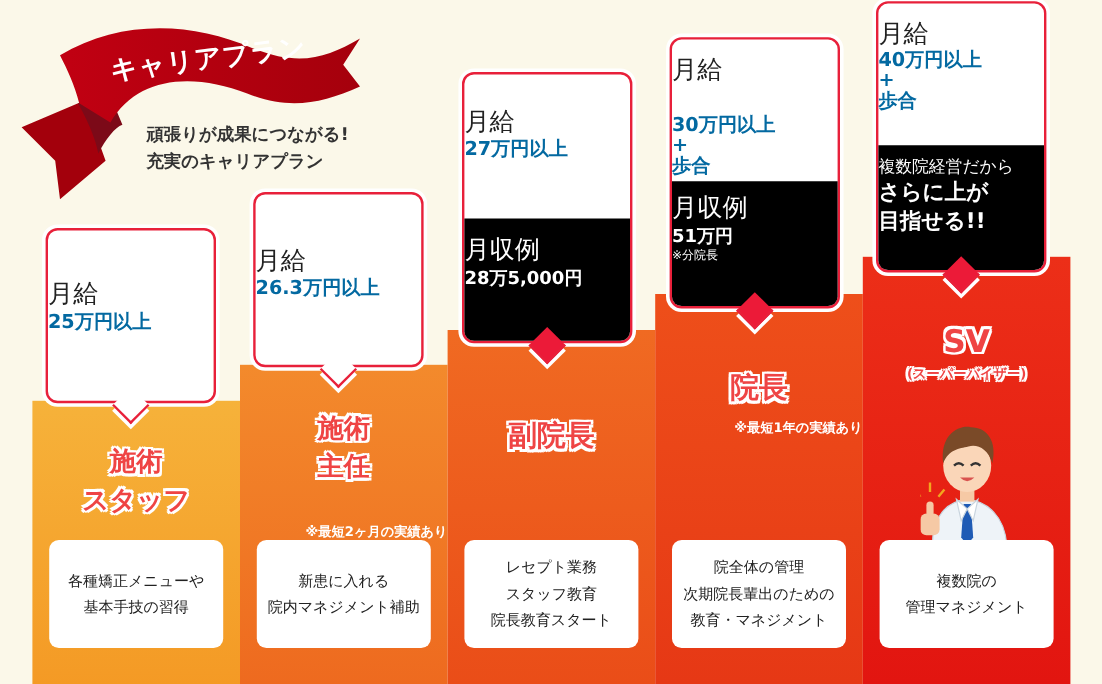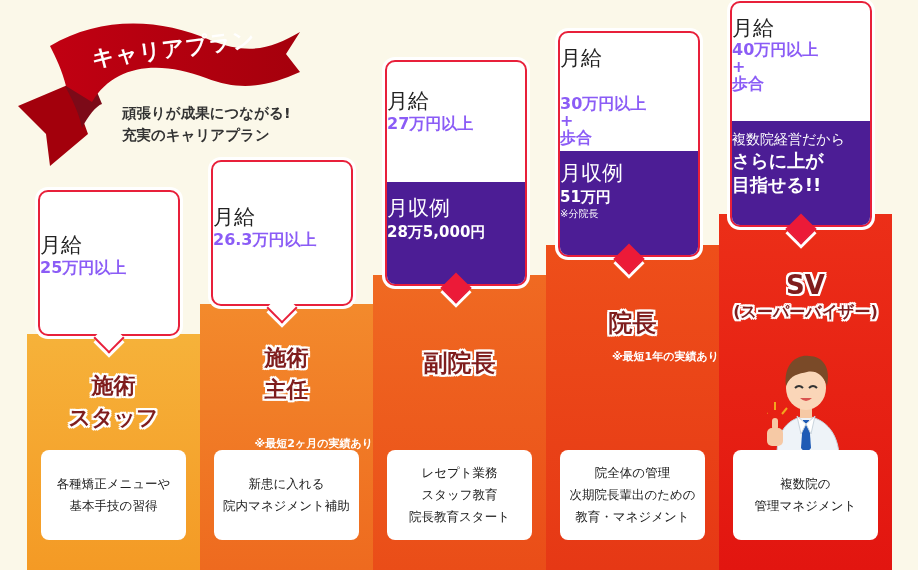--- a/index.html
+++ b/index.html
@@ -44,21 +44,21 @@
   .col-4 .bar { top: 0; background: linear-gradient(180deg,#ec2f18 0%,#e21510 100%); }
 
   .col-0 { top: 334px; height: 236px; }
   .col-1 { top: 304px; height: 266px; }
   .col-2 { top: 275px; height: 295px; }
   .col-3 { top: 245px; height: 325px; }
   .col-4 { top: 214px; height: 356px; }
 
   .role {
     position: absolute; left: 0; right: 0; text-align: center;
-    font-weight: bold; color: #7f1d1d;
+    font-weight: bold; color: #ef4444;
     text-shadow: -2px -2px 0 #fff, 2px -2px 0 #fff, -2px 2px 0 #fff, 2px 2px 0 #fff,
                  0 -2px 0 #fff, 0 2px 0 #fff, -2px 0 0 #fff, 2px 0 0 #fff;
   }
   .role-note {
     position: absolute; left: 0; right: 0; text-align: right;
     color: #fff; font-size: 11px; font-weight: bold;
   }
 
   .desc {
     position: absolute; left: 14px; right: 14px; bottom: 30px; height: 90px;
@@ -76,24 +76,24 @@
     overflow: visible;
   }
   .bubble .tail {
     position: absolute; left: 50%; bottom: -15px; width: 22px; height: 22px;
     margin-left: -11px; transform: rotate(45deg);
     background: #fff; border-right: 2px solid #e8203a; border-bottom: 2px solid #e8203a;
     box-shadow: 3px 3px 0 0 #fff;
   }
   .bubble .tail.red { background: #ec1a38; }
   .bubble .label { color: #222; font-size: 21px; line-height: 26px; }
-  .bubble .amount { color: #8b5cf6; font-weight: bold; font-size: 16px; line-height: 20px; white-space: pre-line; }
+  .bubble .amount { color: #0369a1; font-weight: bold; font-size: 16px; line-height: 20px; white-space: pre-line; }
   .bubble .red-part {
     position: absolute; left: 0; right: 0; bottom: 0;
-    background: #4c1d95; color: #fff; border-radius: 0 0 8px 8px;
+    background: #000000; color: #fff; border-radius: 0 0 8px 8px;
   }
   .red-part .label2 { font-size: 21px; line-height: 28px; color: #fff; }
   .red-part .amount2 { font-size: 15px; font-weight: bold; line-height: 20px; color: #fff; }
   .red-part .note2 { font-size: 10px; line-height: 14px; color: #fff; }
   .red-part .msg { font-size: 14px; line-height: 20px; color: #fff; }
   .red-part .msg-big { font-size: 18px; font-weight: bold; line-height: 24px; color: #fff; white-space: pre-line; }
 
   .b0 { left: 38px;  top: 190px; height: 146px; }
   .b1 { left: 211px; top: 160px; height: 146px; }
   .b2 { left: 385px; top: 60px;  height: 226px; }
@@ -163,21 +163,21 @@
     <div class="role" style="top:62px;font-size:24px;line-height:32px;">院長</div>
     <div class="role-note" style="top:104px;">※最短1年の実績あり</div>
     <div class="desc">院全体の管理
 次期院長輩出のための
 教育・マネジメント</div>
   </div>
 
   <div class="col col-4">
     <div class="bar"></div>
     <div class="role" style="top:56px;font-size:26px;line-height:30px;">SV</div>
-    <div class="role" style="top:90px;font-size:16px;line-height:16px;">(スーパーバイザー)</div>
+    <div class="role" style="top:90px;font-size:11px;line-height:16px;">(スーパーバイザー)</div>
     <svg class="doctor" width="78" height="110" viewBox="0 0 78 110">
 
       <path d="M10 110 C 10 86, 22 74, 39 72 C 56 74, 70 86, 72 110 Z" fill="#eef3f8" stroke="#c9d4de" stroke-width="1"></path>
 
       <path d="M36 76 L42 76 L44 104 L39 110 L34 104 Z" fill="#1f5bb5"></path>
 
       <path d="M30 72 L39 80 L34 90 Z" fill="#fff" stroke="#c9d4de"></path>
       <path d="M48 72 L39 80 L44 90 Z" fill="#fff" stroke="#c9d4de"></path>
 
       <rect x="33" y="62" width="12" height="12" fill="#f6c9a5"></rect>

